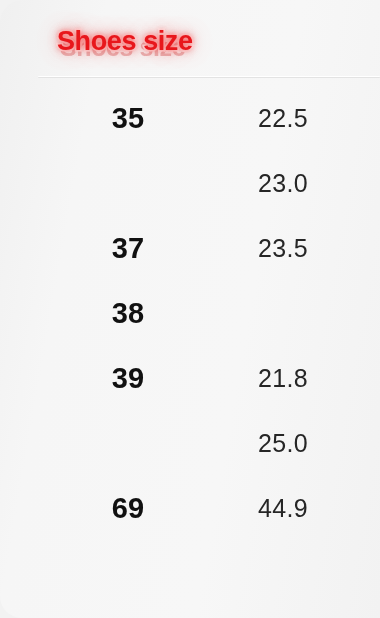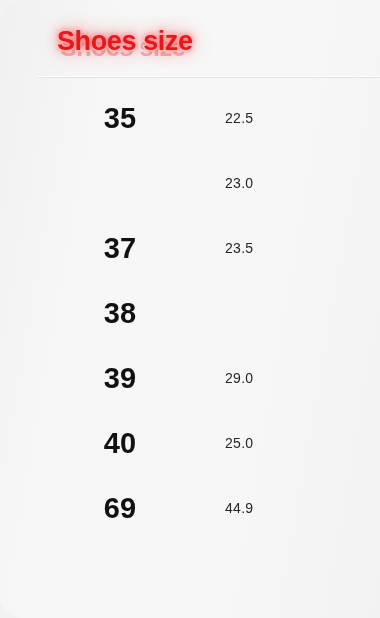--- a/index.html
+++ b/index.html
@@ -95,20 +95,21 @@
     background: linear-gradient(to bottom, #ffffff 0 1px, #e3e3e3 1px 2px);
     border-radius: 1px;
   }
 
   
   #size-rows {
     position: absolute;
     top: 86px;
     left: 0;
     width: 380px;
+    padding-left: 8px;
   }
 
   .size-row {
     position: relative;
     height: 65px;
     width: 380px;
   }
 
   .cell-shoe {
     position: absolute;
@@ -124,21 +125,22 @@
     letter-spacing: 0.2px;
   }
 
   .cell-foot {
     position: absolute;
     left: 225px;
     width: 100px;
     top: 0;
     height: 65px;
     line-height: 65px;
-    font-size: 14px;
+    text-align: center;
+    font-size: 25px;
     font-weight: normal;
     color: #262626;
     letter-spacing: 0.3px;
   }
 </style>
 </head>
 <body>
 
 <div id="size-chart-card">
   <div class="card-inner">
@@ -160,24 +162,23 @@
         </div>
         <div class="size-row">
           <div class="cell-shoe">37</div>
           <div class="cell-foot">23.5</div>
         </div>
         <div class="size-row">
           <div class="cell-shoe">38</div>
         </div>
         <div class="size-row">
           <div class="cell-shoe">39</div>
-          <div class="cell-foot">29.0</div>
+          <div class="cell-foot">21.8</div>
         </div>
         <div class="size-row">
-          <div class="cell-shoe">40</div>
           <div class="cell-foot">25.0</div>
         </div>
         <div class="size-row">
           <div class="cell-shoe">69</div>
           <div class="cell-foot">44.9</div>
         </div>
       </div>
 
   </div>
 </div>

